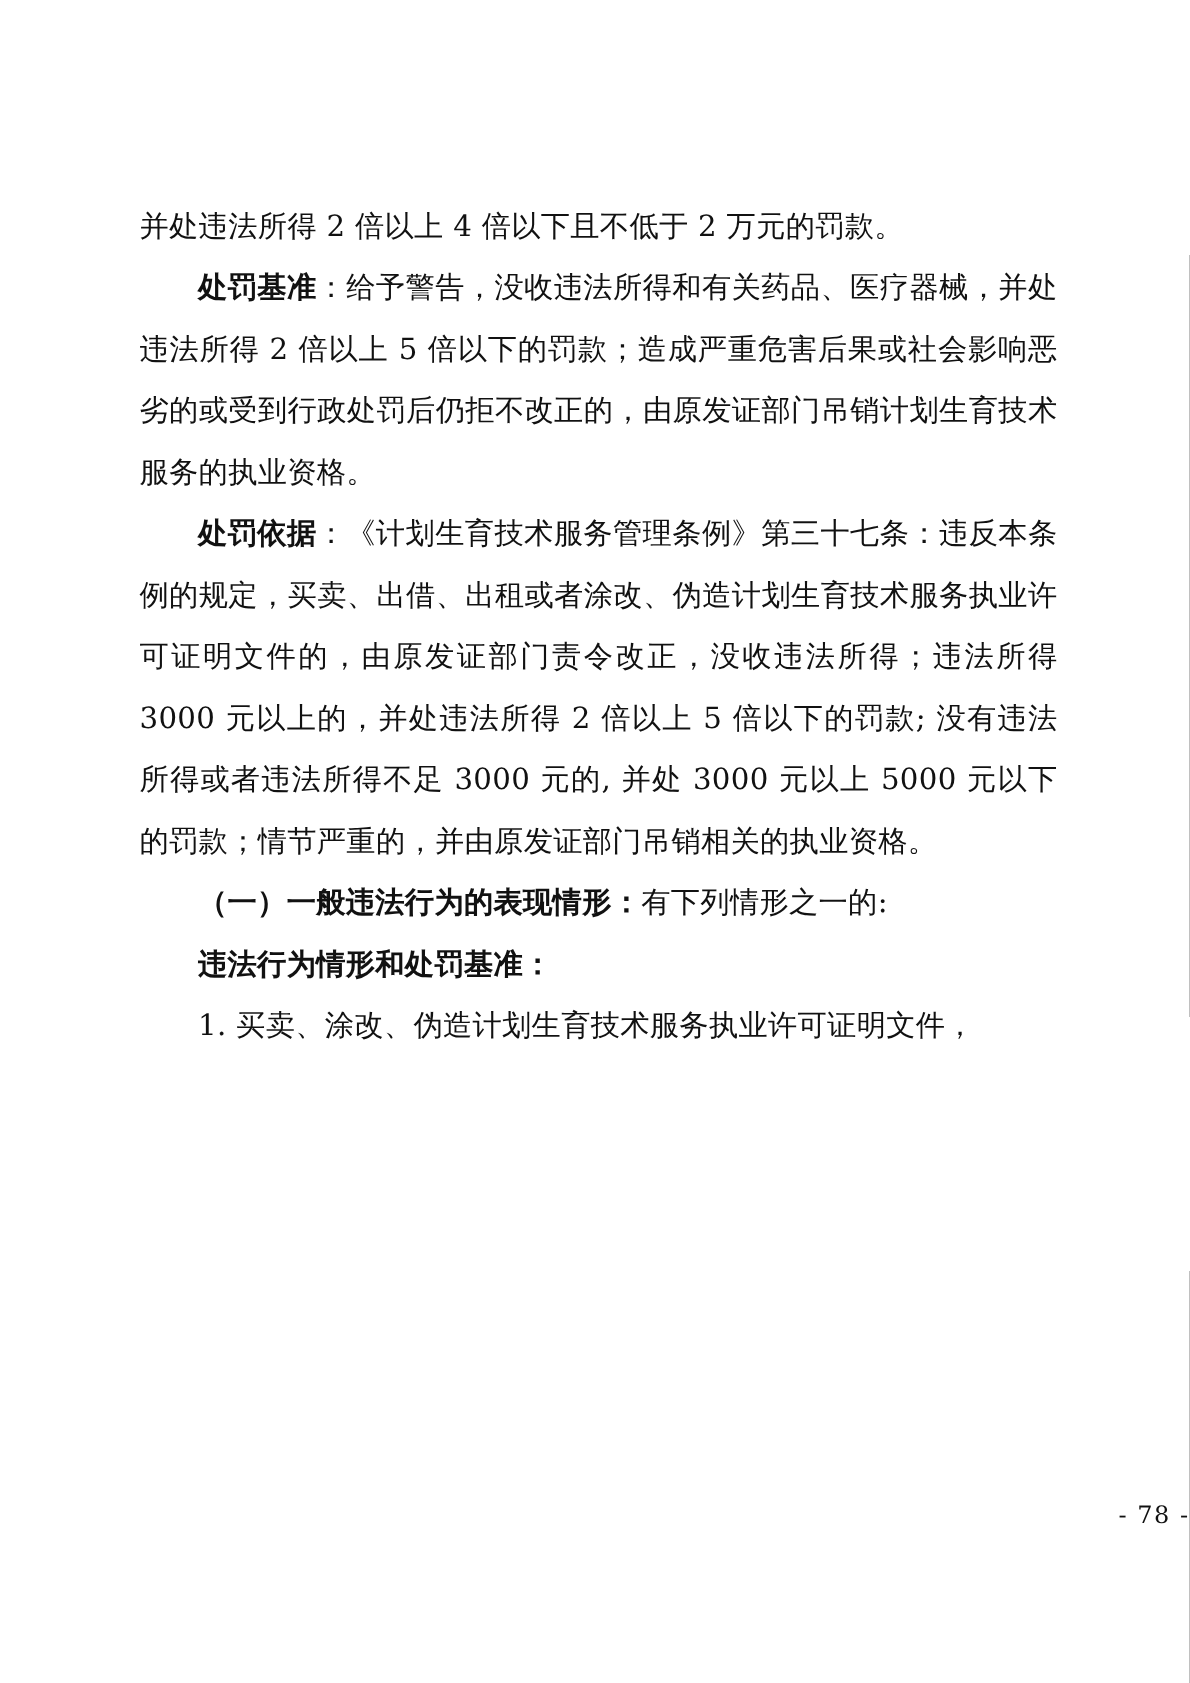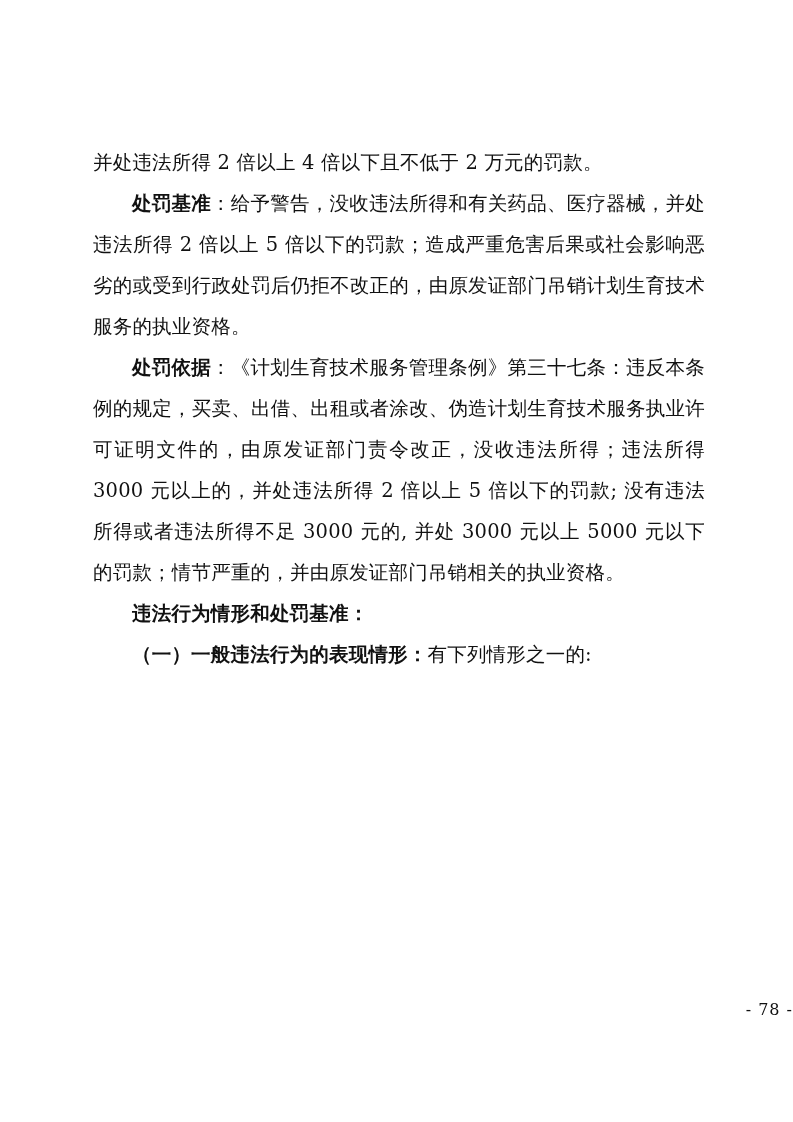--- a/index.html
+++ b/index.html
@@ -12,21 +12,21 @@
     height: 1122px;
     background: #ffffff;
     position: relative;
     box-sizing: border-box;
     font-family: "DejaVu Serif", "Liberation Serif", serif;
     overflow: hidden;
   }
   .content {
     position: absolute;
     left: 93px;
-    top: 142px;
+    top: 130px;
     width: 612px;
   }
   p {
     margin: 0;
     font-size: 19.5px;
     line-height: 41px;
     color: #111111;
     text-align: justify;
     text-justify: inter-ideograph;
     letter-spacing: 0.2px;
@@ -51,17 +51,18 @@
 </style>
 </head>
 <body>
 
 <div class="page">
   <div class="content">
 
   <p><span>并处违法所得 2 倍以上 4 倍以下且不低于 2 万元的罚款。</span></p>
       <p class="indent"><span class="bold">处罚基准</span><span>：给予警告，没收违法所得和有关药品、医疗器械，并处违法所得 2 倍以上 5 倍以下的罚款；造成严重危害后果或社会影响恶劣的或受到行政处罚后仍拒不改正的，由原发证部门吊销计划生育技术服务的执业资格。</span></p>
       <p class="indent"><span class="bold">处罚依据</span><span>：《计划生育技术服务管理条例》第三十七条：违反本条例的规定，买卖、出借、出租或者涂改、伪造计划生育技术服务执业许可证明文件的，由原发证部门责令改正，没收违法所得；违法所得 3000 元以上的，并处违法所得 2 倍以上 5 倍以下的罚款; 没有违法所得或者违法所得不足 3000 元的, 并处 3000 元以上 5000 元以下的罚款；情节严重的，并由原发证部门吊销相关的执业资格。</span></p>
+      <p class="indent"><span class="bold">（一）一般违法行为的表现情形：</span><span>有下列情形之一的:</span></p>
       <p class="indent"><span class="bold">违法行为情形和处罚基准：</span></p>
-      <p class="indent"><span class="bold">（一）一般违法行为的表现情形：</span><span>有下列情形之一的:</span></p>
+      <p class="indent"><span>1. 买卖、涂改、伪造计划生育技术服务执业许可证明文件，</span></p>
     </div>
   <div class="pagenum">- 78 -</div>
 </div>
 
 </body></html>

